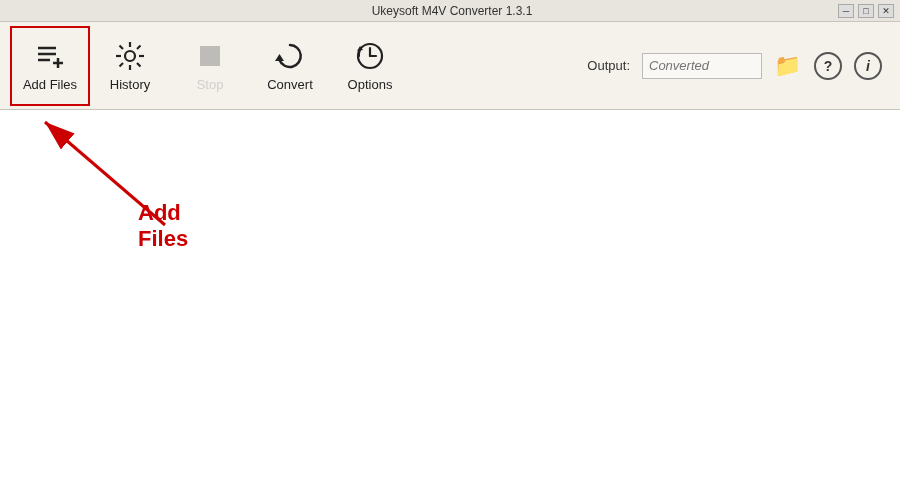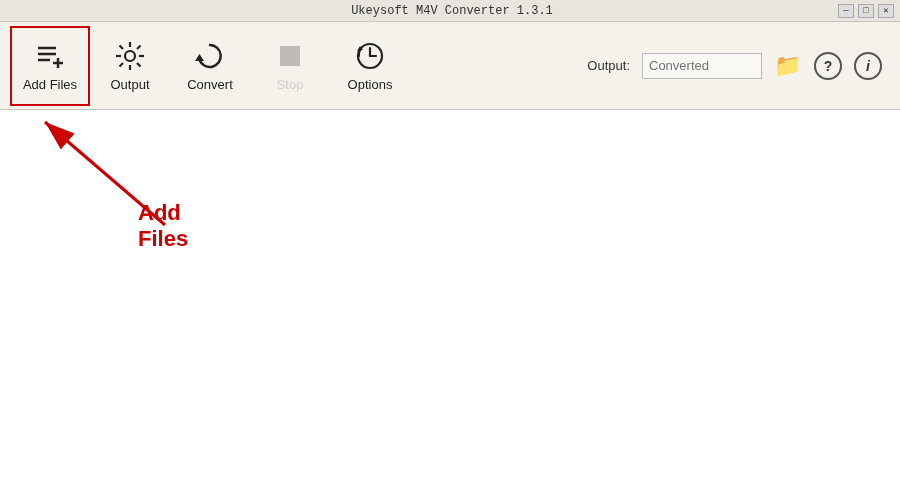--- a/index.html
+++ b/index.html
@@ -16,21 +16,20 @@
     
     .title-bar {
       width: 100%;
       height: 22px;
       background: #e8e4de;
       display: flex;
       align-items: center;
       justify-content: space-between;
       border-bottom: 1px solid #c8c4be;
       padding: 0 6px;
-      font-family: Liberation Mono, monospace;
     }
 
     .title-bar-title {
       flex: 1;
       text-align: center;
       font-size: 12px;
       color: #333;
     }
 
     .title-bar-controls {
@@ -108,20 +107,21 @@
     }
 
     .output-input {
       width: 120px;
       height: 26px;
       border: 1px solid #bbb;
       background: #f9f8f5;
       padding: 0 6px;
       font-size: 13px;
       color: #888;
+      font-style: italic;
     }
 
     .folder-icon-btn {
       width: 28px;
       height: 28px;
       cursor: pointer;
       background: transparent;
       border: none;
       display: flex;
       align-items: center;
@@ -243,42 +243,42 @@
         <line x1="16" y1="2" x2="16" y2="7" stroke="#222" stroke-width="2.2"></line>
         <line x1="16" y1="25" x2="16" y2="30" stroke="#222" stroke-width="2.2"></line>
         <line x1="2" y1="16" x2="7" y2="16" stroke="#222" stroke-width="2.2"></line>
         <line x1="25" y1="16" x2="30" y2="16" stroke="#222" stroke-width="2.2"></line>
         <line x1="5.5" y1="5.5" x2="9" y2="9" stroke="#222" stroke-width="2.2"></line>
         <line x1="23" y1="23" x2="26.5" y2="26.5" stroke="#222" stroke-width="2.2"></line>
         <line x1="26.5" y1="5.5" x2="23" y2="9" stroke="#222" stroke-width="2.2"></line>
         <line x1="9" y1="23" x2="5.5" y2="26.5" stroke="#222" stroke-width="2.2"></line>
       </svg>
     </div>
-    <span class="toolbar-btn-label">Output</span>
-  </div>
-
-  <div class="toolbar-btn">
-    <div class="icon-wrap">
-      <svg width="32" height="32" viewBox="0 0 32 32" fill="none" xmlns="http://www.w3.org/2000/svg">
-
-        <path d="M16 5 A11 11 0 1 1 5.5 20" stroke="#222" stroke-width="2.5" fill="none" stroke-linecap="round"></path>
-
-        <polygon points="5.5,14 1,21 10,21" fill="#222"></polygon>
-      </svg>
-    </div>
-    <span class="toolbar-btn-label">Convert</span>
+    <span class="toolbar-btn-label">History</span>
   </div>
 
   <div class="toolbar-btn" style="opacity:0.5;">
     <div class="icon-wrap">
       <svg width="26" height="26" viewBox="0 0 26 26" fill="none" xmlns="http://www.w3.org/2000/svg">
         <rect x="3" y="3" width="20" height="20" fill="#888"></rect>
       </svg>
     </div>
     <span class="toolbar-btn-label disabled">Stop</span>
+  </div>
+
+  <div class="toolbar-btn">
+    <div class="icon-wrap">
+      <svg width="32" height="32" viewBox="0 0 32 32" fill="none" xmlns="http://www.w3.org/2000/svg">
+
+        <path d="M16 5 A11 11 0 1 1 5.5 20" stroke="#222" stroke-width="2.5" fill="none" stroke-linecap="round"></path>
+
+        <polygon points="5.5,14 1,21 10,21" fill="#222"></polygon>
+      </svg>
+    </div>
+    <span class="toolbar-btn-label">Convert</span>
   </div>
 
   <div class="toolbar-btn">
     <div class="icon-wrap">
       <svg width="32" height="32" viewBox="0 0 32 32" fill="none" xmlns="http://www.w3.org/2000/svg">
 
         <circle cx="16" cy="16" r="12" stroke="#222" stroke-width="2.2" fill="none"></circle>
 
         <line x1="16" y1="16" x2="16" y2="8" stroke="#222" stroke-width="2.2" stroke-linecap="round"></line>
         <line x1="16" y1="16" x2="22" y2="16" stroke="#222" stroke-width="2.2" stroke-linecap="round"></line>

